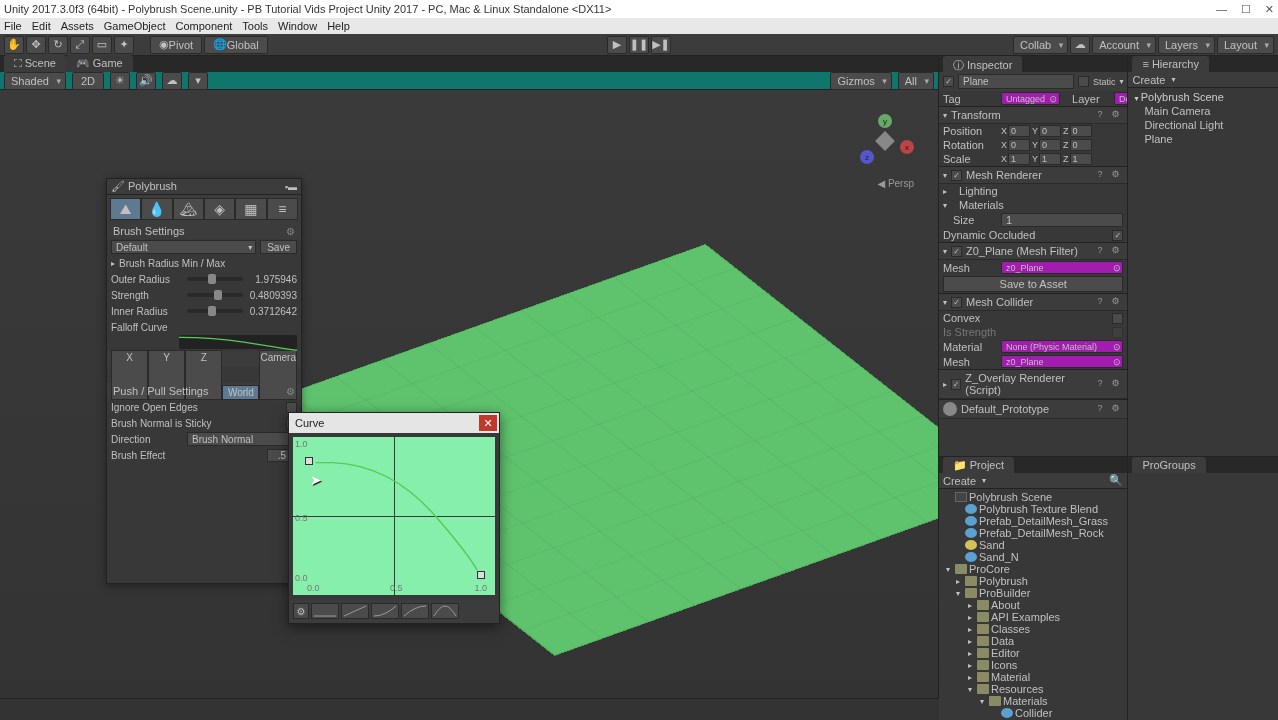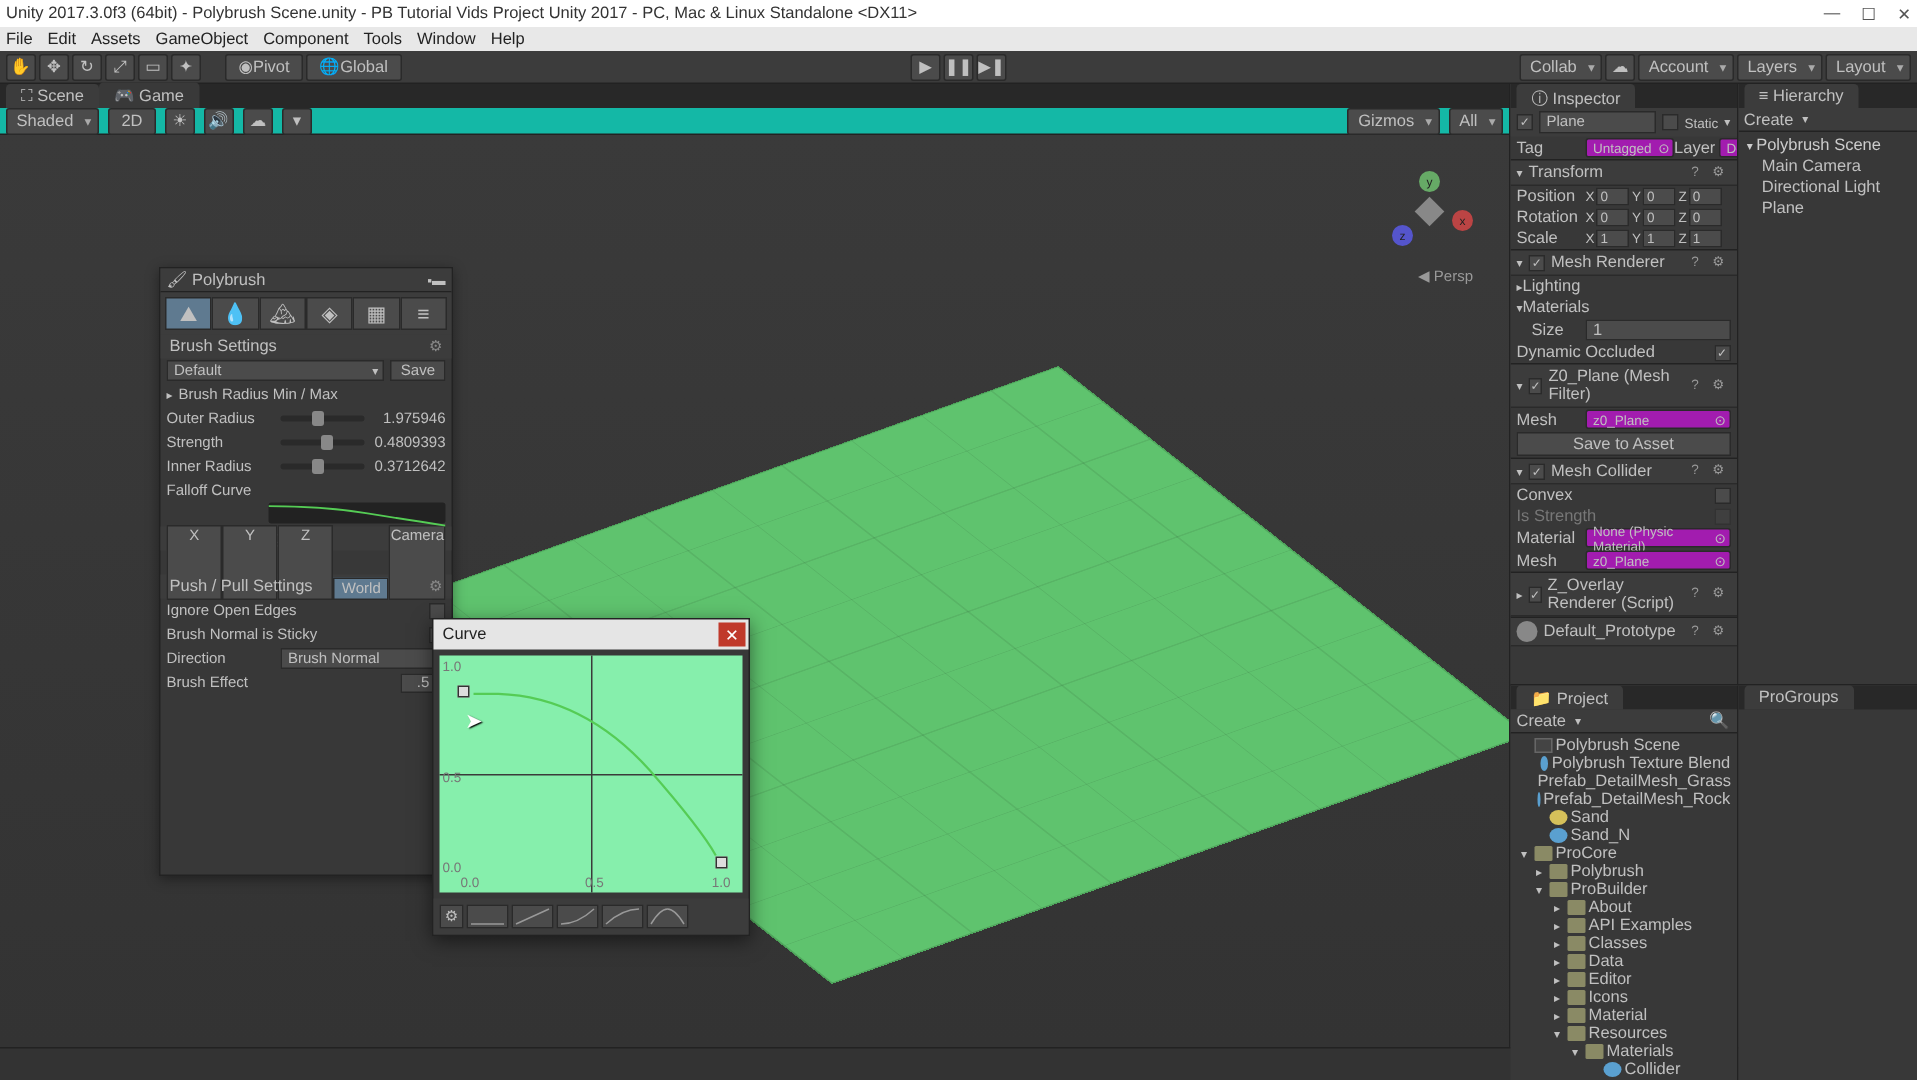--- a/index.html
+++ b/index.html
@@ -25,21 +25,21 @@
 .dd::after { content: "▾"; position: absolute; right: 4px; font-size: 9px; color: #aaa; }
 
 
 .main { display: flex; height: calc(720px - 18px - 16px - 22px - 22px); }
 
 
 .scene-panel { flex: 1; display: flex; flex-direction: column; background: #393939; position: relative; }
 .tabs { height: 16px; background: #282828; display: flex; align-items: flex-end; padding-left: 4px; gap: 0; }
 .tab { background: #393939; padding: 2px 10px; font-size: 11px; border-top-left-radius: 3px; border-top-right-radius: 3px; cursor: pointer; }
 .tab.active { background: #3c3c3c; }
-.tab-toolbar { height: 18px; background: #14b8a6; display: flex; align-items: center; padding: 0 4px; gap: 6px; border-bottom: 1px solid #222; justify-content: space-between; }
+.tab-toolbar { height: 18px; background: #0f766e; display: flex; align-items: center; padding: 0 4px; gap: 6px; border-bottom: 1px solid #222; justify-content: space-between; }
 .scene-viewport { flex: 1; position: relative; overflow: hidden; background: linear-gradient(#3a3a3a, #333); }
 
 
 .plane { position: absolute; width: 560px; height: 560px; left: 350px; top: 80px; transform: rotateX(58deg) rotateZ(-34deg); transform-style: preserve-3d; background: #5fc36e; border: 1px solid #4a9a56; }
 .plane-grid { position: absolute; inset: 0; background-image: repeating-linear-gradient(0deg, rgba(0,0,0,0.08) 0 1px, transparent 1px 56px), repeating-linear-gradient(90deg, rgba(0,0,0,0.08) 0 1px, transparent 1px 56px); }
 .gizmo3d { position: absolute; right: 22px; top: 22px; width: 60px; height: 60px; }
 .gizmo3d .cube { position: absolute; left: 22px; top: 22px; width: 14px; height: 14px; background: #888; transform: rotate(45deg); }
 .gizmo3d .ax { position: absolute; width: 14px; height: 14px; border-radius: 50%; font-size: 8px; display: flex; align-items: center; justify-content: center; color: #222; }
 .ax.x { background: #b44; left: 44px; top: 28px; }
 .ax.y { background: #6a6; left: 22px; top: 2px; }
@@ -77,29 +77,29 @@
 .curve-canvas .grid-line { position: absolute; background: #3a3a3a; }
 .curve-canvas svg { position: absolute; inset: 8px; }
 .curve-canvas .axis-label { position: absolute; font-size: 9px; color: #777; }
 .curve-handle { position: absolute; width: 8px; height: 8px; background: #ddd; border: 1px solid #333; }
 .curve-presets { height: 24px; background: #3c3c3c; display: flex; align-items: center; gap: 2px; padding: 0 4px; }
 .curve-presets .preset { width: 28px; height: 16px; background: #4b4b4b; border: 1px solid #2a2a2a; cursor: pointer; position: relative; }
 .curve-presets .gear-btn { width: 16px; height: 16px; background: #4b4b4b; border: 1px solid #2a2a2a; display: flex; align-items: center; justify-content: center; cursor: pointer; font-size: 10px; }
 .cursor-arrow { position: absolute; left: 310px; top: 382px; z-index: 20; font-size: 14px; color: #fff; text-shadow: 1px 1px 1px #000; }
 
 
-.right-panels { width: 272px; display: flex; flex-direction: column; background: #383838; border-left: 1px solid #222; }
+.right-panels { width: 340px; display: flex; flex-direction: column; background: #383838; border-left: 1px solid #222; }
 .right-top { flex: 0 0 auto; display: flex; height: 400px; }
 
 
 .inspector { width: 190px; background: #383838; border-right: 1px solid #222; overflow: hidden; }
 .panel-tabs { height: 16px; background: #282828; display: flex; padding-left: 4px; }
 .insp-header { background: #3c3c3c; padding: 2px 4px; display: flex; align-items: center; gap: 4px; }
 .insp-header .name { flex: 1; background: #4b4b4b; border: 1px solid #2a2a2a; padding: 1px 4px; font-size: 10px; }
-.insp-row { display: flex; align-items: center; padding: 1px 4px; gap: 0; font-size: 10px; }
+.insp-row { display: flex; align-items: center; padding: 1px 4px; gap: 12px; font-size: 10px; }
 .insp-row .l { flex: 0 0 46px; }
 .insp-comp-header { background: #3c3c3c; padding: 2px 4px; display: flex; align-items: center; gap: 4px; border-top: 1px solid #222; border-bottom: 1px solid #2a2a2a; }
 .insp-comp-header .tri { font-size: 8px; }
 .vec-field { display: flex; gap: 2px; flex: 1; }
 .vec-field .axis { display: flex; align-items: center; gap: 1px; }
 .vec-field .axis .al { font-size: 9px; }
 .vec-field .axis .av { background: #4b4b4b; border: 1px solid #2a2a2a; width: 22px; padding: 0 2px; font-size: 9px; }
 .obj-field { flex: 1; background: #a21caf; border: 1px solid #2a2a2a; padding: 0 14px 0 4px; font-size: 9px; height: 13px; display: flex; align-items: center; position: relative; border-radius: 2px; }
 .obj-field::after { content: "⊙"; position: absolute; right: 2px; font-size: 9px; }
 .comp-icons { margin-left: auto; display: flex; gap: 2px; }

